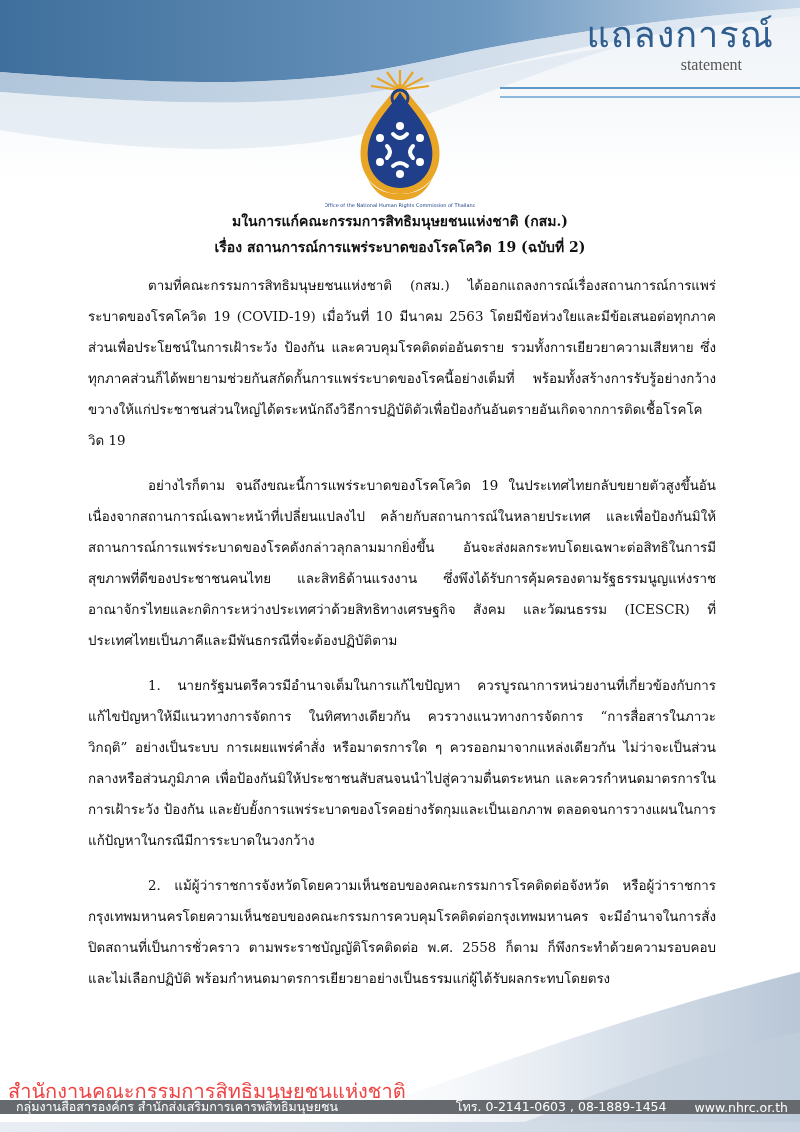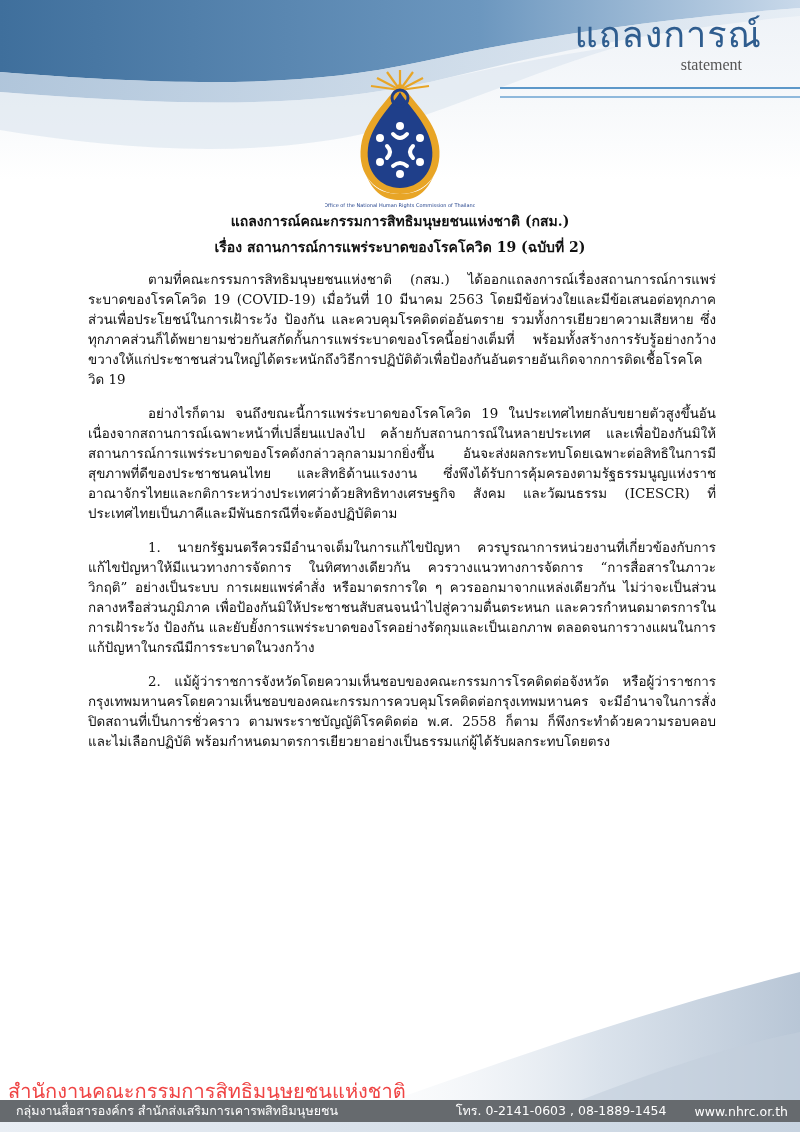--- a/index.html
+++ b/index.html
@@ -8,49 +8,49 @@
     background: #ffffff;
     font-family: "DejaVu Serif", serif;
   }
   .bg-top {
     position: absolute; left: 0; top: 0; width: 800px; height: 180px;
     background: linear-gradient(180deg, #eef2f7 0%, #f7f9fb 60%, #ffffff 100%);
   }
   .wave { position: absolute; left: 0; top: 0; }
   .bg-bottom { position: absolute; left: 0; bottom: 0; width: 800px; height: 200px; }
   .header-title {
-    position: absolute; right: 38px; top: 6px;
+    position: absolute; right: 26px; top: 6px;
     font-family: "DejaVu Sans", sans-serif; font-size: 36px; color: #2f5d8f;
     letter-spacing: 1px; font-weight: 300;
   }
   .header-sub {
     position: absolute; right: 58px; top: 56px;
     font-family: Liberation Serif, serif; font-size: 16px; color: #555;
   }
   .header-lines {
     position: absolute; left: 500px; top: 87px; width: 300px; height: 7px;
     border-top: 2px solid #5d98c9; border-bottom: 2px solid #8fb9dc;
   }
   .logo { position: absolute; left: 325px; top: 68px; width: 150px; height: 140px; }
   .doc-heading {
     position: absolute; left: 0; width: 800px; top: 208px; text-align: center;
     font-weight: bold; font-size: 14px; color: #111; line-height: 26px;
   }
   .body-text {
     position: absolute; left: 88px; width: 628px; top: 270px;
-    font-size: 13.4px; color: #111; line-height: 20px;
+    font-size: 13.4px; color: #111; line-height: 31px;
   }
   .body-text p { margin: 0 0 14px 0; text-align: justify; text-align-last: left; }
   .body-text p.indent { text-indent: 60px; }
   .footer-org {
     position: absolute; left: 8px; top: 1075px;
     font-family: "DejaVu Sans", sans-serif; font-size: 20px; color: #ef4444;
   }
   .footer-bar {
-    position: absolute; left: 0; top: 1100px; width: 800px; height: 22px;
+    position: absolute; left: 0; top: 1100px; width: 800px; height: 14px;
     background: #666a6e; color: #fff;
     font-family: "DejaVu Sans", sans-serif; font-size: 12.5px;
     display: flex; align-items: center; box-sizing: border-box; padding: 0 12px 0 16px;
   }
   .footer-bar .dept { flex: 1; }
   .footer-bar .phone { margin-right: 28px; }
   .footer-strip {
     position: absolute; left: 0; top: 1122px; width: 800px; height: 10px;
     background: linear-gradient(90deg, #e9eef4, #c7d3e0);
   }
@@ -116,21 +116,21 @@
     <path d="M68,66 Q75,74 82,66"></path>
       <path d="M88,78 Q82,84 88,90"></path>
       <path d="M82,98 Q75,92 68,98"></path>
     <path d="M62,90 Q68,84 62,78"></path>
   </g>
   <path d="M40,104 C48,126 60,132 75,132 C90,132 102,126 110,104 C104,120 92,126 75,126 C58,126 46,120 40,104 Z" fill="#e8a526"></path>
   <text x="75" y="139" font-size="5" text-anchor="middle" fill="#1f3f8a" font-family="DejaVu Sans, sans-serif">Office of the National Human Rights Commission of Thailand</text>
 </svg>
 
 <div class="doc-heading">
-  <div>แถลงการณ์คณะกรรมการสิทธิมนุษยชนแห่งชาติ (กสม.)</div>
+  <div>มในการแก์คณะกรรมการสิทธิมนุษยชนแห่งชาติ (กสม.)</div>
   <div>เรื่อง สถานการณ์การแพร่ระบาดของโรคโควิด 19 (ฉบับที่ 2)</div>
 </div>
 
 <div class="body-text">
   <p class="indent">ตามที่คณะกรรมการสิทธิมนุษยชนแห่งชาติ (กสม.) ได้ออกแถลงการณ์เรื่องสถานการณ์การแพร่ระบาดของโรคโควิด 19 (COVID-19) เมื่อวันที่ 10 มีนาคม 2563 โดยมีข้อห่วงใยและมีข้อเสนอต่อทุกภาคส่วนเพื่อประโยชน์ในการเฝ้าระวัง ป้องกัน และควบคุมโรคติดต่ออันตราย รวมทั้งการเยียวยาความเสียหาย ซึ่งทุกภาคส่วนก็ได้พยายามช่วยกันสกัดกั้นการแพร่ระบาดของโรคนี้อย่างเต็มที่ พร้อมทั้งสร้างการรับรู้อย่างกว้างขวางให้แก่ประชาชนส่วนใหญ่ได้ตระหนักถึงวิธีการปฏิบัติตัวเพื่อป้องกันอันตรายอันเกิดจากการติดเชื้อโรคโควิด 19</p>
   <p class="indent">อย่างไรก็ตาม จนถึงขณะนี้การแพร่ระบาดของโรคโควิด 19 ในประเทศไทยกลับขยายตัวสูงขึ้นอันเนื่องจากสถานการณ์เฉพาะหน้าที่เปลี่ยนแปลงไป คล้ายกับสถานการณ์ในหลายประเทศ และเพื่อป้องกันมิให้สถานการณ์การแพร่ระบาดของโรคดังกล่าวลุกลามมากยิ่งขึ้น อันจะส่งผลกระทบโดยเฉพาะต่อสิทธิในการมีสุขภาพที่ดีของประชาชนคนไทย และสิทธิด้านแรงงาน ซึ่งพึงได้รับการคุ้มครองตามรัฐธรรมนูญแห่งราชอาณาจักรไทยและกติการะหว่างประเทศว่าด้วยสิทธิทางเศรษฐกิจ สังคม และวัฒนธรรม (ICESCR) ที่ประเทศไทยเป็นภาคีและมีพันธกรณีที่จะต้องปฏิบัติตาม</p>
   <p class="indent">1. นายกรัฐมนตรีควรมีอำนาจเต็มในการแก้ไขปัญหา ควรบูรณาการหน่วยงานที่เกี่ยวข้องกับการแก้ไขปัญหาให้มีแนวทางการจัดการ ในทิศทางเดียวกัน ควรวางแนวทางการจัดการ “การสื่อสารในภาวะวิกฤติ” อย่างเป็นระบบ การเผยแพร่คำสั่ง หรือมาตรการใด ๆ ควรออกมาจากแหล่งเดียวกัน ไม่ว่าจะเป็นส่วนกลางหรือส่วนภูมิภาค เพื่อป้องกันมิให้ประชาชนสับสนจนนำไปสู่ความตื่นตระหนก และควรกำหนดมาตรการในการเฝ้าระวัง ป้องกัน และยับยั้งการแพร่ระบาดของโรคอย่างรัดกุมและเป็นเอกภาพ ตลอดจนการวางแผนในการแก้ปัญหาในกรณีมีการระบาดในวงกว้าง</p>
   <p class="indent">2. แม้ผู้ว่าราชการจังหวัดโดยความเห็นชอบของคณะกรรมการโรคติดต่อจังหวัด หรือผู้ว่าราชการกรุงเทพมหานครโดยความเห็นชอบของคณะกรรมการควบคุมโรคติดต่อกรุงเทพมหานคร จะมีอำนาจในการสั่งปิดสถานที่เป็นการชั่วคราว ตามพระราชบัญญัติโรคติดต่อ พ.ศ. 2558 ก็ตาม ก็พึงกระทำด้วยความรอบคอบ และไม่เลือกปฏิบัติ  พร้อมกำหนดมาตรการเยียวยาอย่างเป็นธรรมแก่ผู้ได้รับผลกระทบโดยตรง</p>
 </div>
 

